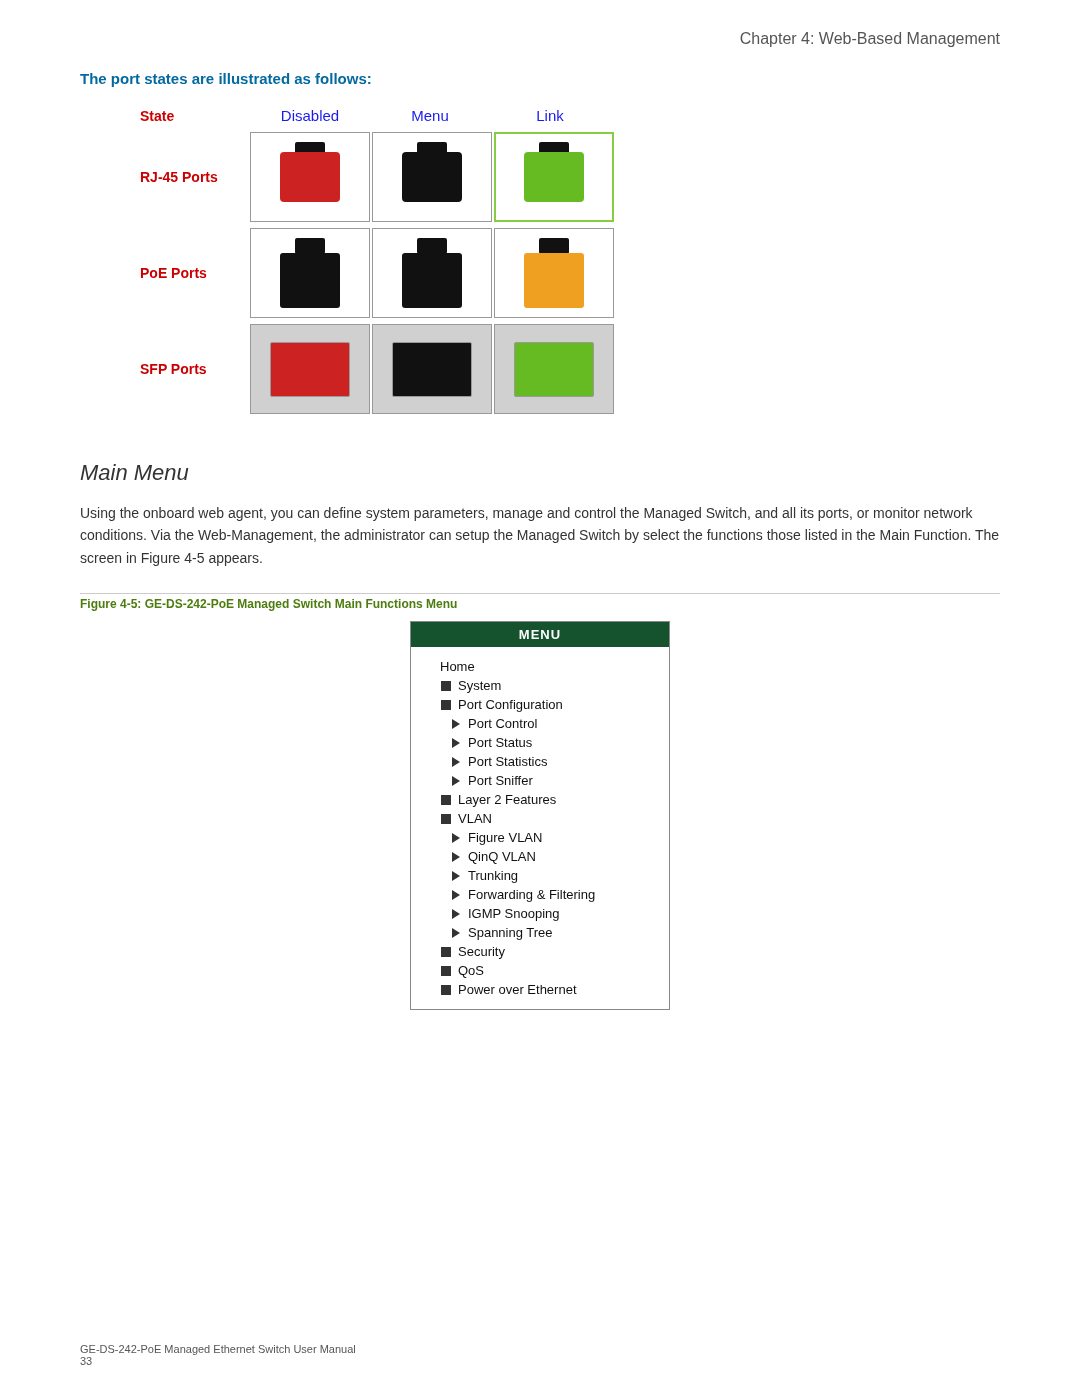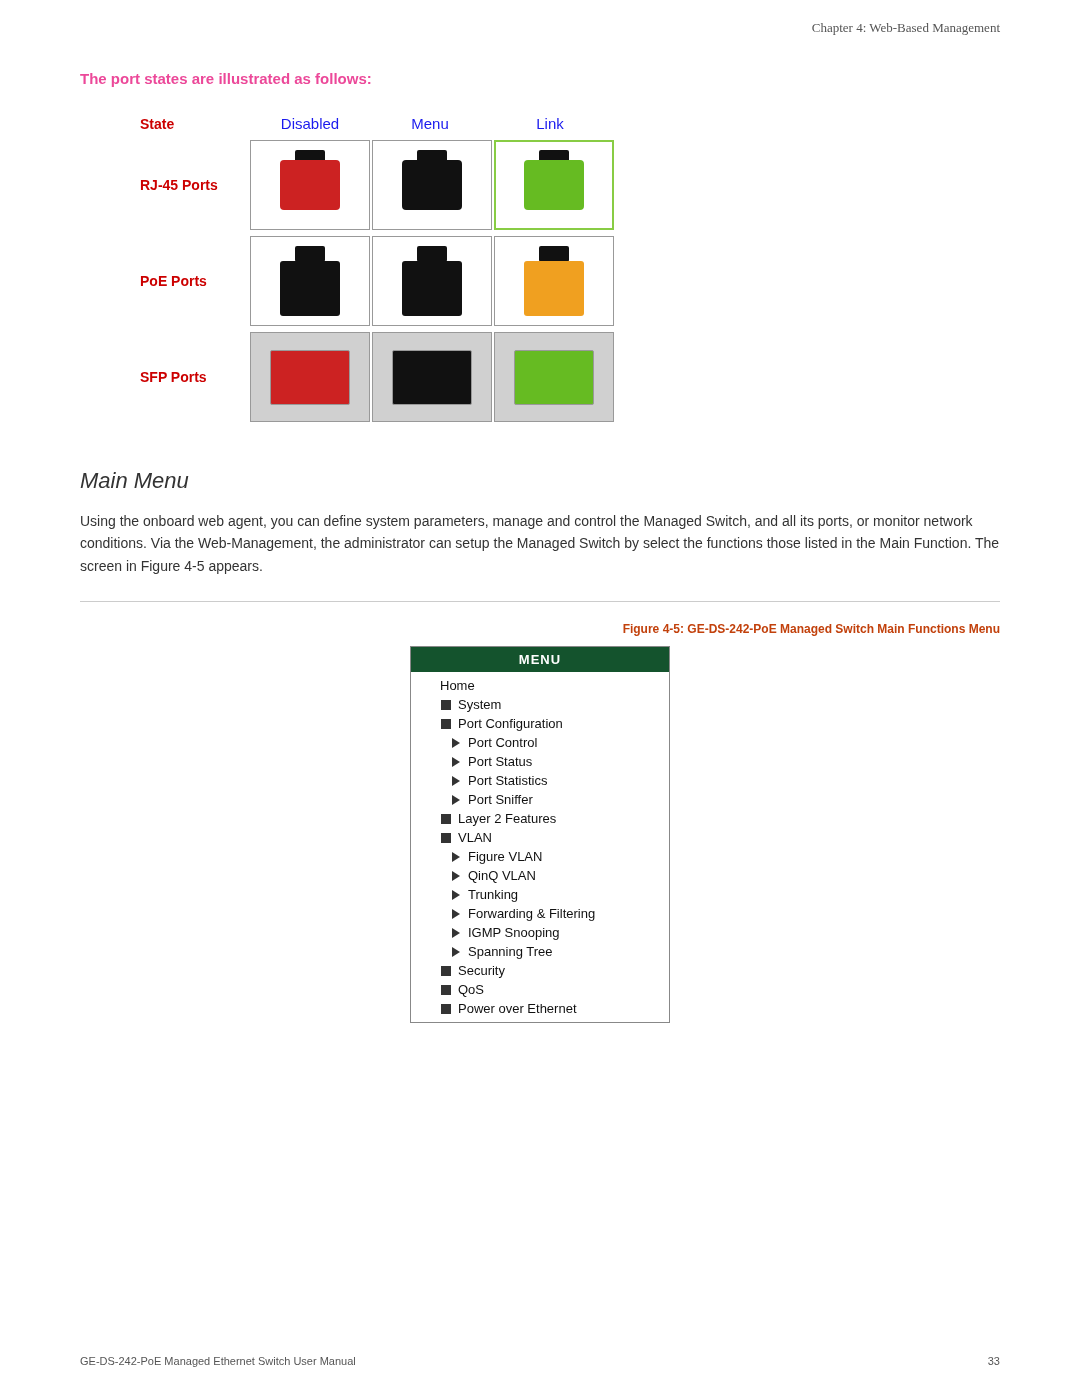--- a/index.html
+++ b/index.html
@@ -16,36 +16,35 @@
 
     .page-container {
       width: 1080px;
       min-height: 1397px;
       padding: 40px 80px 60px 80px;
       position: relative;
     }
 
     .chapter-header {
       position: absolute;
-      top: 20px;
+      top: 30px;
       right: 80px;
-      font-size: 13px;
+      font-size: 16px;
       color: #555;
-      font-family: Liberation Serif, serif;
     }
 
     .section-intro {
       margin-top: 30px;
     }
 
     .port-states-heading {
       font-size: 15px;
       font-weight: bold;
-      margin-bottom: 28px;
-      color: #ec4899;
+      margin-bottom: 20px;
+      color: #0369a1;
     }
 
     
     .port-states-table {
       display: flex;
       flex-direction: column;
       margin-left: 60px;
       margin-bottom: 40px;
     }
 
@@ -229,25 +228,24 @@
     .main-menu-description {
       font-size: 14px;
       line-height: 1.6;
       color: #333;
       margin-bottom: 24px;
     }
 
     .figure-caption {
       font-size: 12px;
       font-weight: bold;
-      color: #c2410c;
+      color: #4d7c0f;
       margin-bottom: 10px;
       border-top: 1px solid #ccc;
-      padding-top: 20px;
-      text-align: right;
+      padding-top: 3px;
     }
 
     
     .menu-screenshot {
       width: 260px;
       margin-left: auto;
       margin-right: auto;
       border: 1px solid #888;
       font-size: 13px;
     }
@@ -257,21 +255,21 @@
       color: #fff;
       text-align: center;
       font-weight: bold;
       padding: 5px 0;
       font-size: 13px;
       letter-spacing: 1px;
     }
 
     .menu-body {
       background: #fff;
-      padding: 4px 10px;
+      padding: 10px 10px;
     }
 
     .menu-item {
       display: flex;
       align-items: center;
       padding: 2px 0;
       color: #111;
       font-size: 13px;
     }
 
@@ -314,23 +312,24 @@
       padding-left: 28px;
     }
 
     
     .page-footer {
       position: absolute;
       bottom: 30px;
       left: 80px;
       right: 80px;
       display: flex;
-      justify-content: space-between;
+      justify-content: flex-end;
       font-size: 11px;
       color: #555;
+      flex-direction: column;
     }
   </style>
 </head>
 <body>
 
 <div class="page-container">
 
   <div class="chapter-header">Chapter 4: Web-Based Management</div>
 
   <div class="section-intro">

